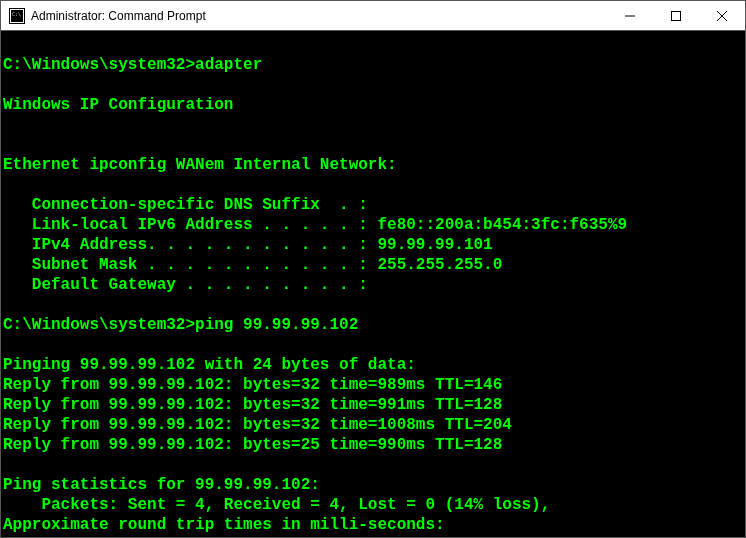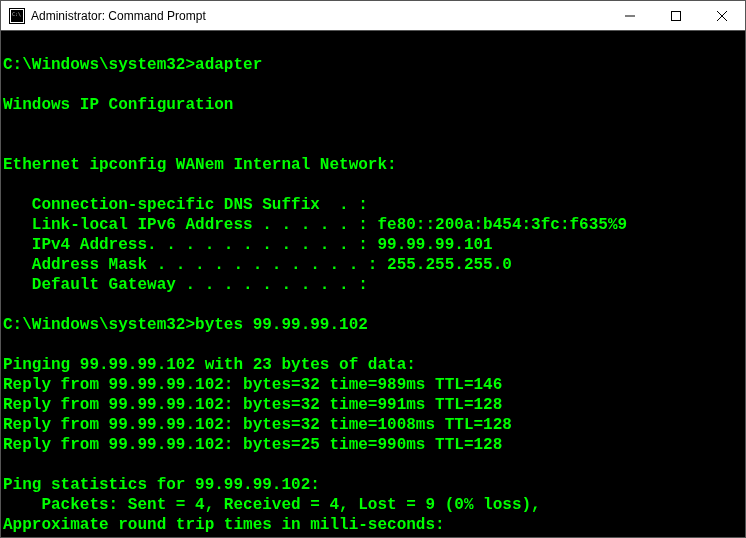--- a/index.html
+++ b/index.html
@@ -112,30 +112,30 @@
 <span>C:\Windows\system32&gt;</span><span>adapter</span>
 <span></span>
 <span>Windows IP Configuration</span>
 <span></span>
 <span></span>
 <span>Ethernet ipconfig WANem Internal Network:</span>
 <span></span>
 <span>   Connection-specific DNS Suffix  . :</span>
 <span>   Link-local IPv6 Address . . . . . : fe80::200a:b454:3fc:f635%9</span>
 <span>   IPv4 Address. . . . . . . . . . . : 99.99.99.101</span>
-<span>   Address Mask . . . . . . . . . . . : 255.255.255.0</span>
+<span>   Subnet Mask . . . . . . . . . . . : 255.255.255.0</span>
 <span>   Default Gateway . . . . . . . . . :</span>
 <span></span>
-<span>C:\Windows\system32&gt;</span><span>bytes 99.99.99.102</span>
+<span>C:\Windows\system32&gt;</span><span>ping 99.99.99.102</span>
 <span></span>
-<span>Pinging 99.99.99.102 with 23 bytes of data:</span>
+<span>Pinging 99.99.99.102 with 24 bytes of data:</span>
 <span>Reply from 99.99.99.102: bytes=32 time=989ms TTL=146</span>
 <span>Reply from 99.99.99.102: bytes=32 time=991ms TTL=128</span>
-<span>Reply from 99.99.99.102: bytes=32 time=1008ms TTL=128</span>
+<span>Reply from 99.99.99.102: bytes=32 time=1008ms TTL=204</span>
 <span>Reply from 99.99.99.102: bytes=25 time=990ms TTL=128</span>
 <span></span>
 <span>Ping statistics for 99.99.99.102:</span>
-<span>    Packets: Sent = 4, Received = 4, Lost = 9 (0% loss),</span>
+<span>    Packets: Sent = 4, Received = 4, Lost = 0 (14% loss),</span>
 <span>Approximate round trip times in milli-seconds:</span>
 <span>    Minimum = 989ms, Maximum = 1008ms, Average = 994ms</span>
 <span></span>
 </div>
 </div>
 
 </body></html>

